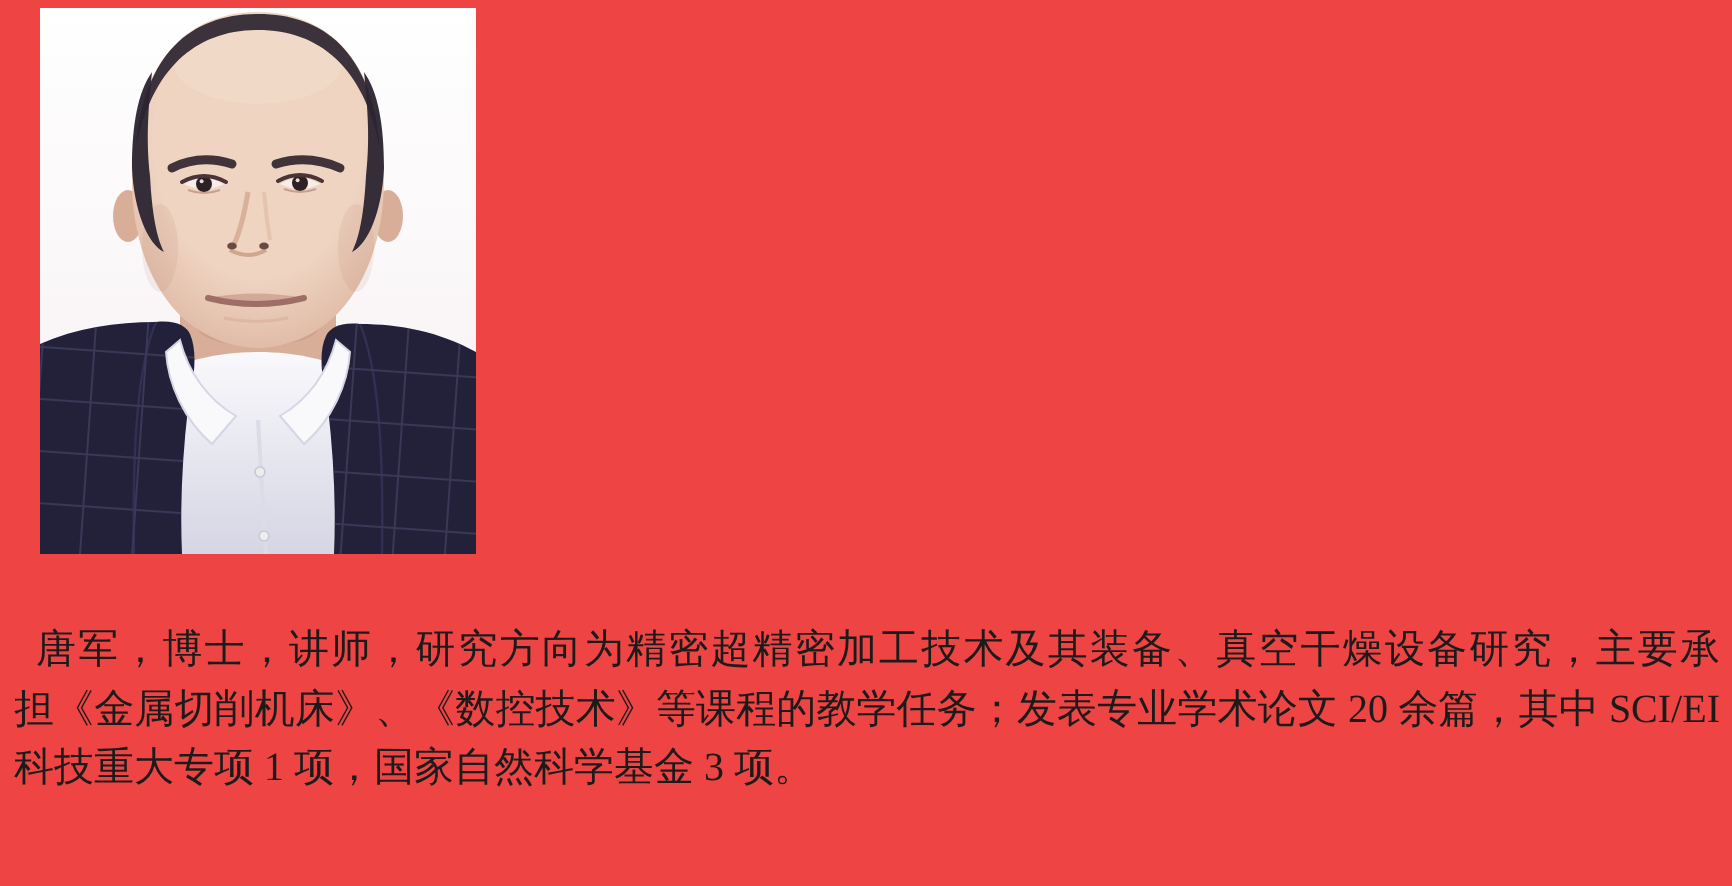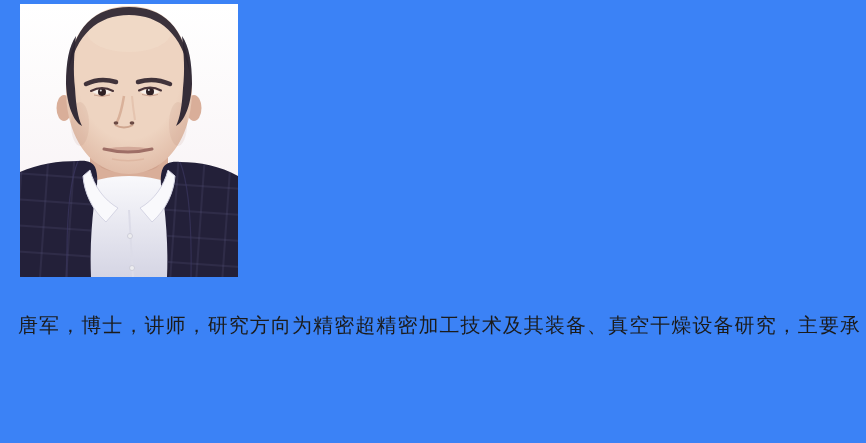--- a/index.html
+++ b/index.html
@@ -1,16 +1,16 @@
 <!DOCTYPE html>
 <html lang="zh" style="--ink: #1b1b1b; --photo-top: #ffffff; --photo-bottom: #f6eff2; --skin: #eed4c1; --skin-deep: #d9ae99; --hair: #2b2430; --suit: #232039; --suit-line: #56527d; --shirt: #f9f9fc; --shirt-shadow: #d5d5e4;"><head>
 <meta charset="utf-8">
 <style>
   html,body{margin:0;padding:0;background:#fff;}
-  .page{position:relative;width:866px;height:443px;background:#3b82f6;overflow:hidden;
+  .page{position:relative;width:866px;height:443px;background:#ef4444;overflow:hidden;
         font-family:"Liberation Serif","DejaVu Serif",serif;}
   .photo{position:absolute;left:20px;top:4px;width:218px;height:273px;margin:0;}
   .photo svg{display:block;width:100%;height:100%;}
   .bio{position:absolute;left:7px;top:291px;width:853px;
        font-size:20px;line-height:29.5px;color:var(--ink,#1a1a1a);}
   .bio-line{display:block;}
   .bio-line.just{text-align:justify;text-align-last:justify;}
   .bio-line.first{text-indent:11px;}
   
   .s-bg-top{stop-color:var(--photo-top,#ffffff);}
@@ -138,15 +138,17 @@
 
       <g>
         <path class="c-collar" d="M70,166 C74,182 84,196 98,204 L86,218 C72,206 64,188 63,172 Z"></path>
         <path class="c-collar" d="M148,166 C144,182 134,196 120,204 L132,218 C146,206 154,188 155,172 Z"></path>
       </g>
     </svg>
   </figure>
 
   <p class="bio">
     <span class="bio-line just first">唐军，博士，讲师，研究方向为精密超精密加工技术及其装备、真空干燥设备研究，主要承</span>
+    <span class="bio-line just">担《金属切削机床》、《数控技术》等课程的教学任务；发表专业学术论文 20 余篇，其中 SCI/EI</span>
+    <span class="bio-line">科技重大专项 1 项，国家自然科学基金 3 项。</span>
   </p>
 
 </div>
 
 </body></html>

